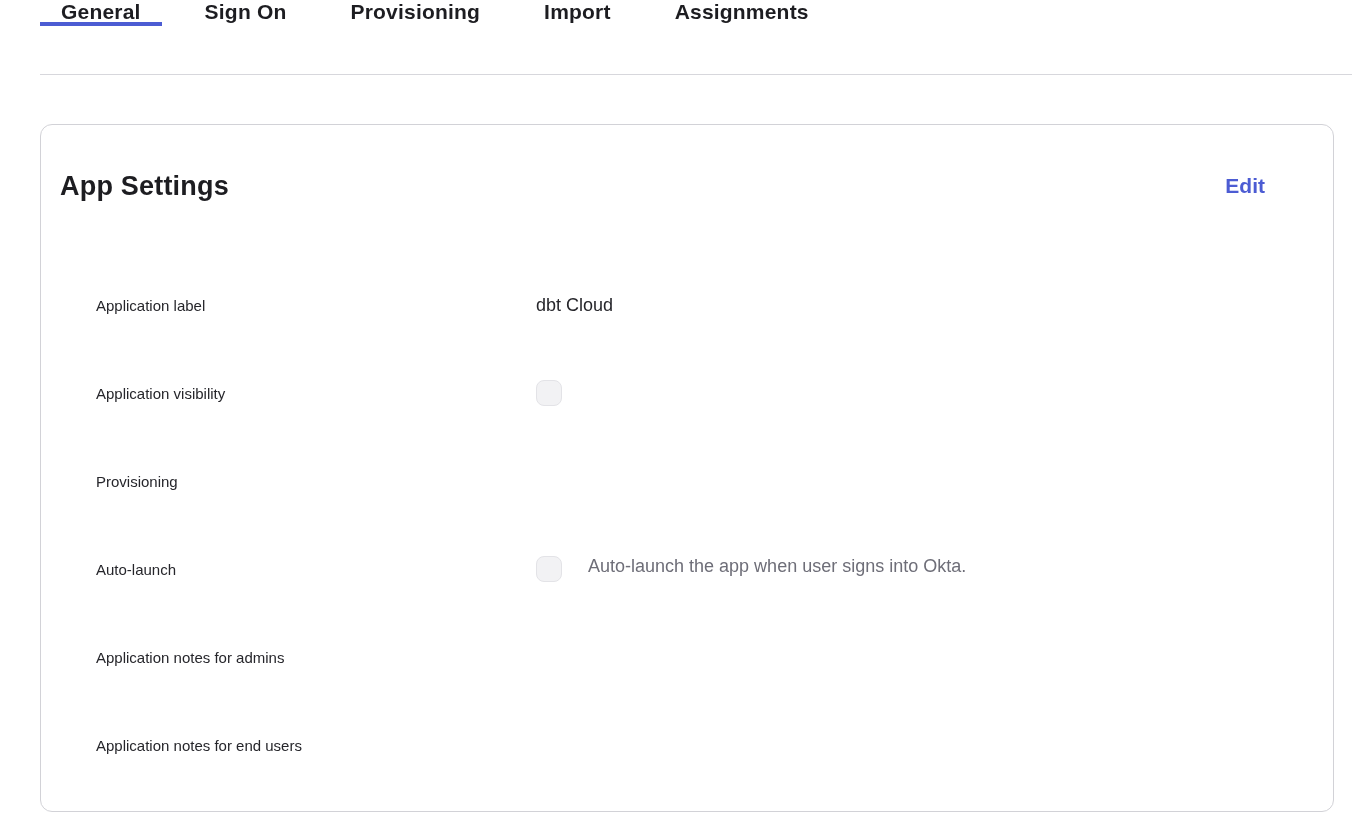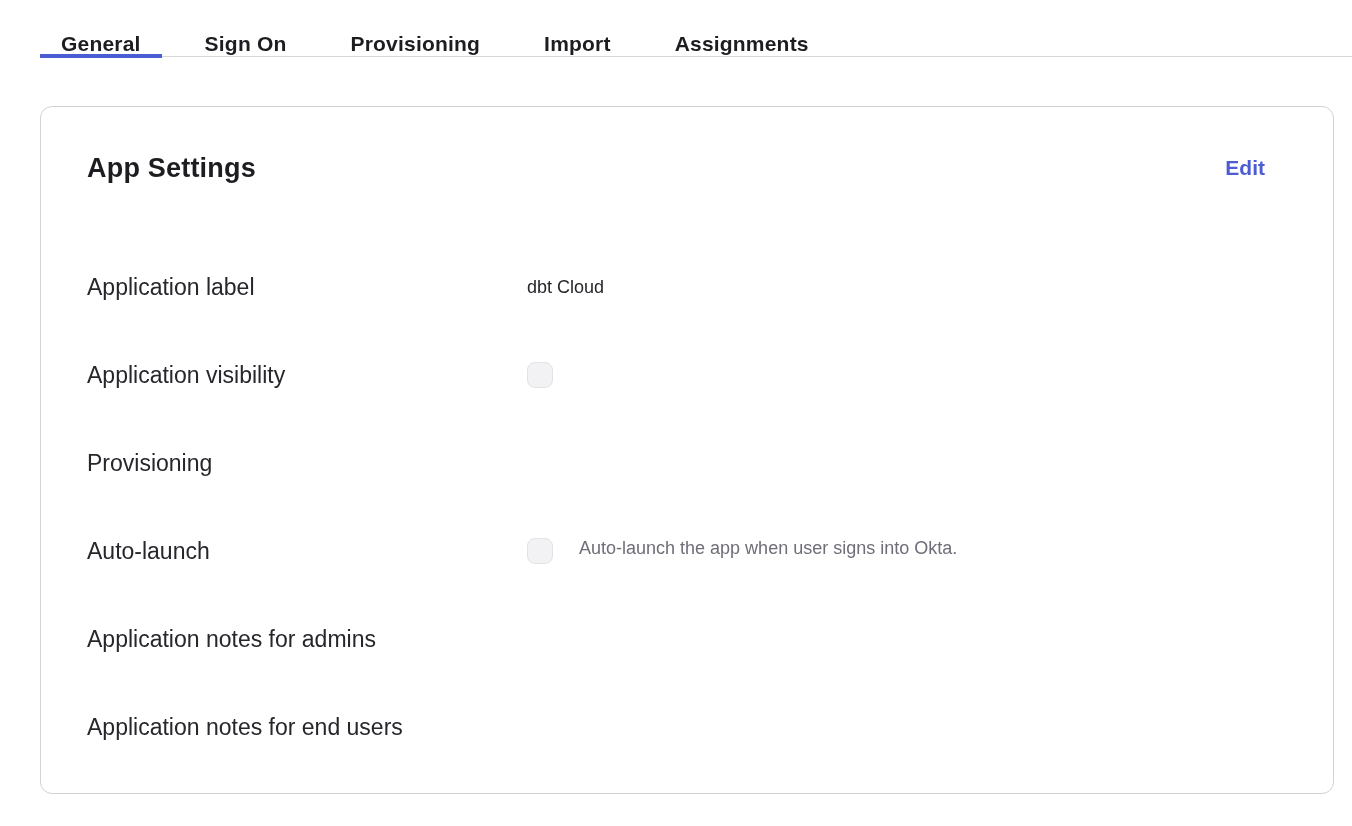--- a/index.html
+++ b/index.html
@@ -8,22 +8,22 @@
     width: 1352px;
     height: 826px;
     background: #ffffff;
     font-family: "Liberation Sans", sans-serif;
     overflow: hidden;
   }
 
   
   .tabs {
     display: flex;
-    align-items: flex-end;
-    height: 57px;
+    align-items: flex-start;
+    height: 75px;
     margin-left: 40px;
     border-bottom: 1px solid var(--divider, #d7d7dc);
   }
   .tab {
     position: relative;
     display: flex;
     align-items: center;
     padding: 0 21px;
     margin-right: 22px;
     border: none;
@@ -43,21 +43,21 @@
     bottom: -2px;
     height: 4px;
     background: var(--accent, #4c5cd3);
   }
 
   
   .card {
     margin: 49px 18px 0 40px;
     border: 1px solid var(--card-border, #d2d2d7);
     border-radius: 12px;
-    padding: 42px 44px 22px 46px;
+    padding: 42px 44px 22px 19px;
     background: #ffffff;
   }
   .card-header {
     display: flex;
     justify-content: space-between;
     align-items: flex-start;
   }
   .card-title {
     margin: 0;
     font-size: 27px;
@@ -79,22 +79,23 @@
   
   .rows { margin-top: 56px; }
   .row {
     display: flex;
     align-items: center;
     min-height: 88px;
   }
   .row-label {
     width: 440px;
     flex: none;
-    font-size: 23px;
+    font-size: 15px;
     color: var(--label-text, #26262b);
+    margin-left: 36px;
   }
   .row-value {
     display: flex;
     align-items: flex-start;
     font-size: 18px;
     color: var(--label-text, #26262b);
   }
   .checkbox {
     width: 26px;
     height: 26px;

